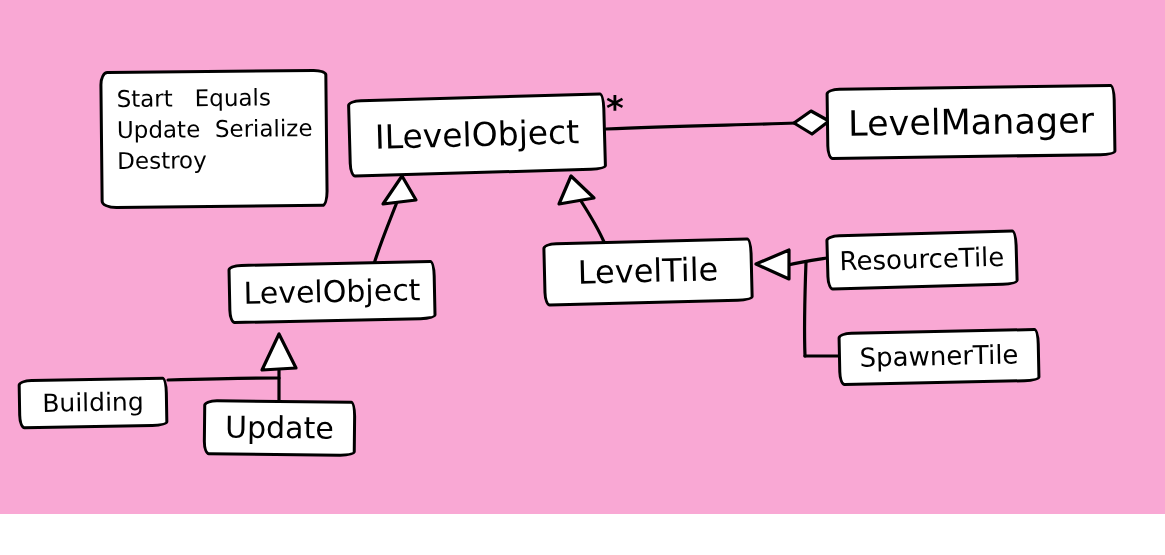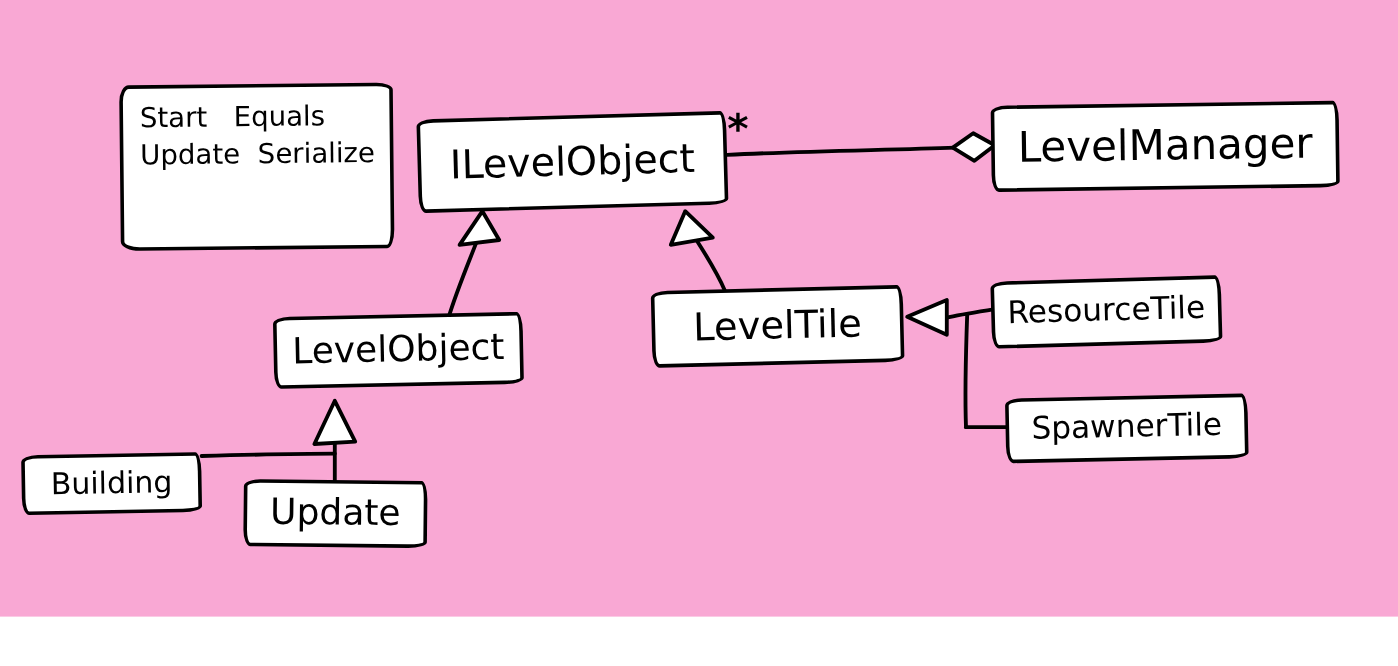--- a/index.html
+++ b/index.html
@@ -94,20 +94,21 @@
 
       <path d="M 279 369 C 279 380, 279 392, 279 403"></path>
       <path d="M 168 380 C 205 379, 245 378, 279 378"></path>
       <polygon points="279,334 262,370 296,368" fill="#ffffff"></polygon>
     </g>
   </svg>
 
   <div class="box methods" id="box-methods">
     <div class="mline">Start   Equals</div>
     <div class="mline">Update  Serialize</div>
+    <div class="mline">Destroy</div>
   </div>
 
   <div class="box" id="box-ilevelobject">
     <div class="label">ILevelObject</div>
   </div>
 
   <div class="multiplicity" id="mult-star">*</div>
 
   <div class="box" id="box-levelmanager">
     <div class="label">LevelManager</div>

